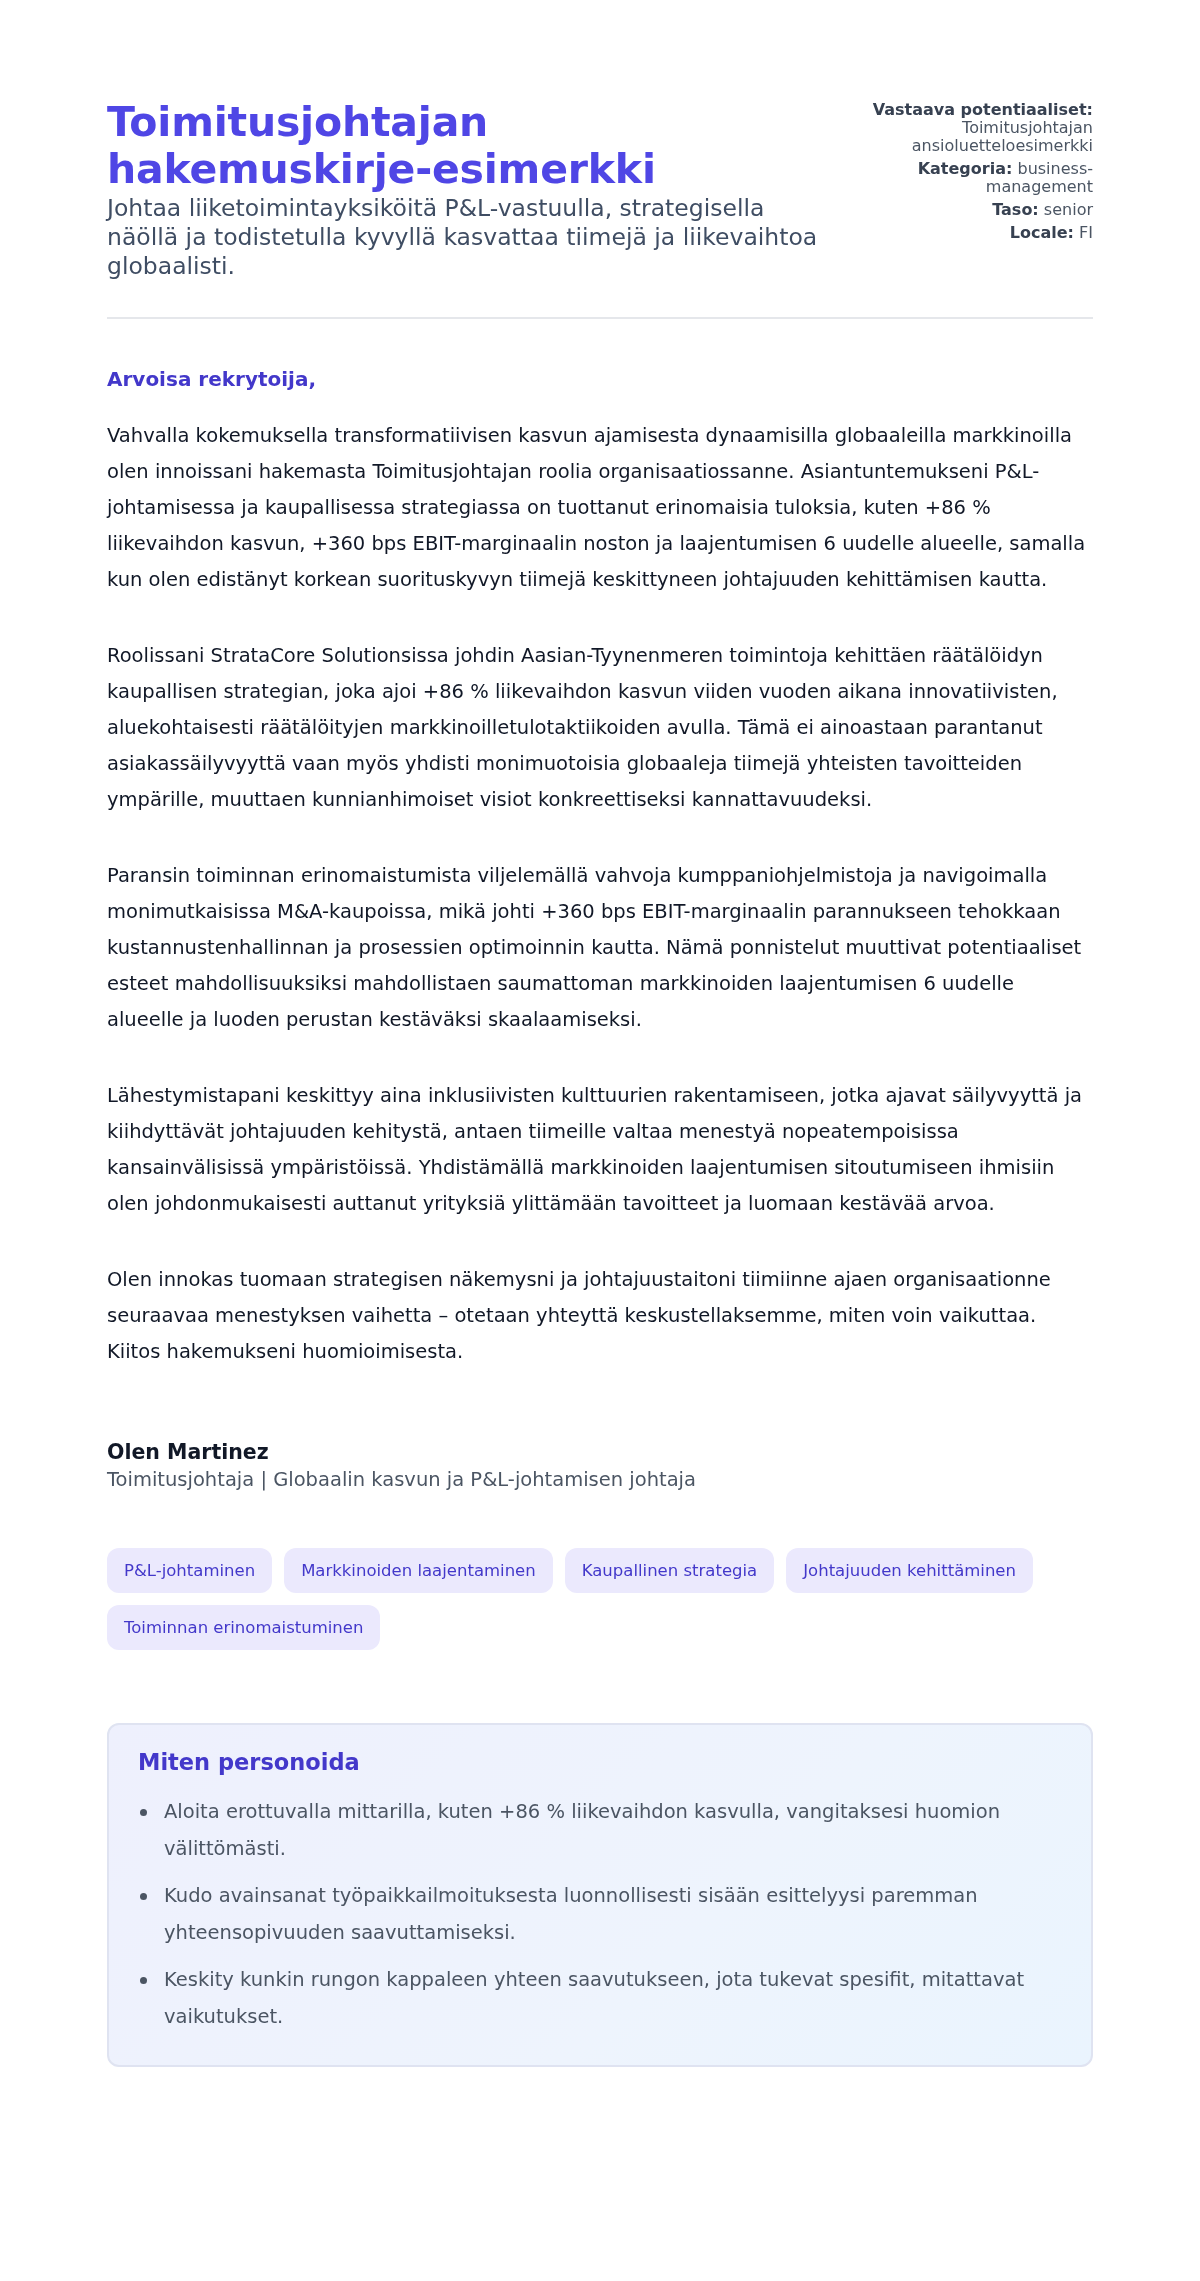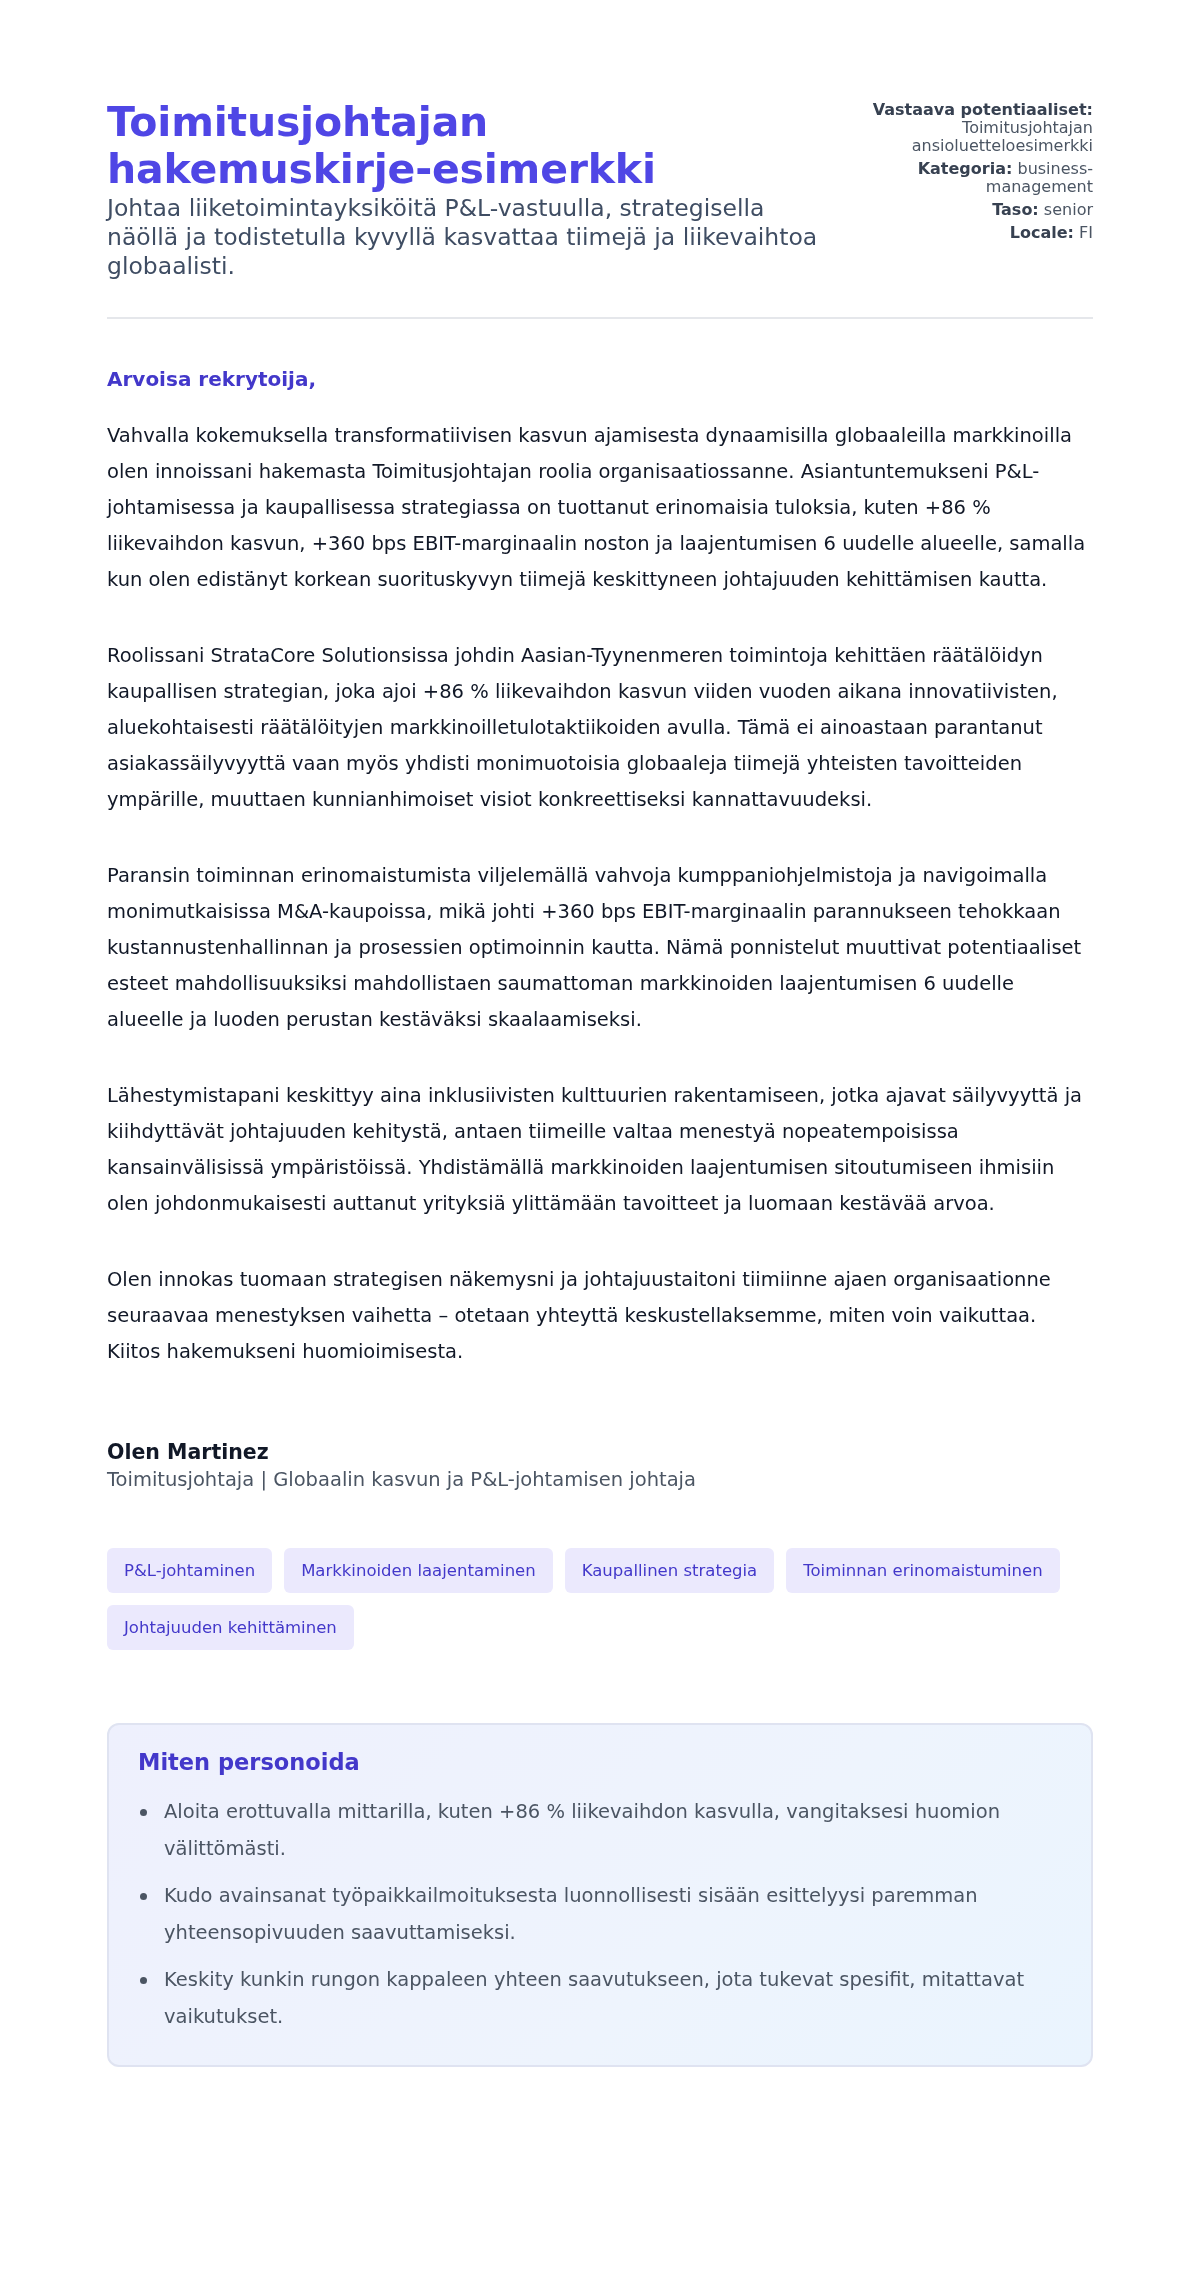--- a/index.html
+++ b/index.html
@@ -85,21 +85,21 @@
       gap: 12px 12px;
       margin-top: 55px;
       width: 1000px;
     }
     .tag {
       background: #ebe9fd;
       color: #4338ca;
       font-size: 16.5px;
       line-height: 20px;
       padding: 13px 17px 12px 17px;
-      border-radius: 6px;
+      border-radius: 12px;
     }
     
     .tips {
       margin-top: 73px;
       border: 2px solid #dfe3f1;
       border-radius: 12px;
       background: linear-gradient(135deg, #eef0fd 0%, #eef4fd 60%, #eaf4fe 100%);
       padding: 22px 30px 30px 29px;
     }
     .tips-title {
@@ -173,22 +173,22 @@
 
   <section class="signature">
     <div class="sig-name">Olen Martinez</div>
     <div class="sig-title">Toimitusjohtaja | Globaalin kasvun ja P&amp;L-johtamisen johtaja</div>
   </section>
 
   <section class="tags">
     <span class="tag">P&amp;L-johtaminen</span>
     <span class="tag">Markkinoiden laajentaminen</span>
     <span class="tag">Kaupallinen strategia</span>
+    <span class="tag">Johtajuuden kehittäminen</span>
     <span class="tag">Toiminnan erinomaistuminen</span>
-    <span class="tag">Johtajuuden kehittäminen</span>
   </section>
 
   <aside class="tips">
     <h3 class="tips-title">Miten personoida</h3>
     <ul class="tips-list">
       <li class="tips-item">
         <span class="bullet"></span>
         <span>Aloita erottuvalla mittarilla, kuten +86 % liikevaihdon kasvulla, vangitaksesi huomion välittömästi.</span>
       </li>
       <li class="tips-item">

